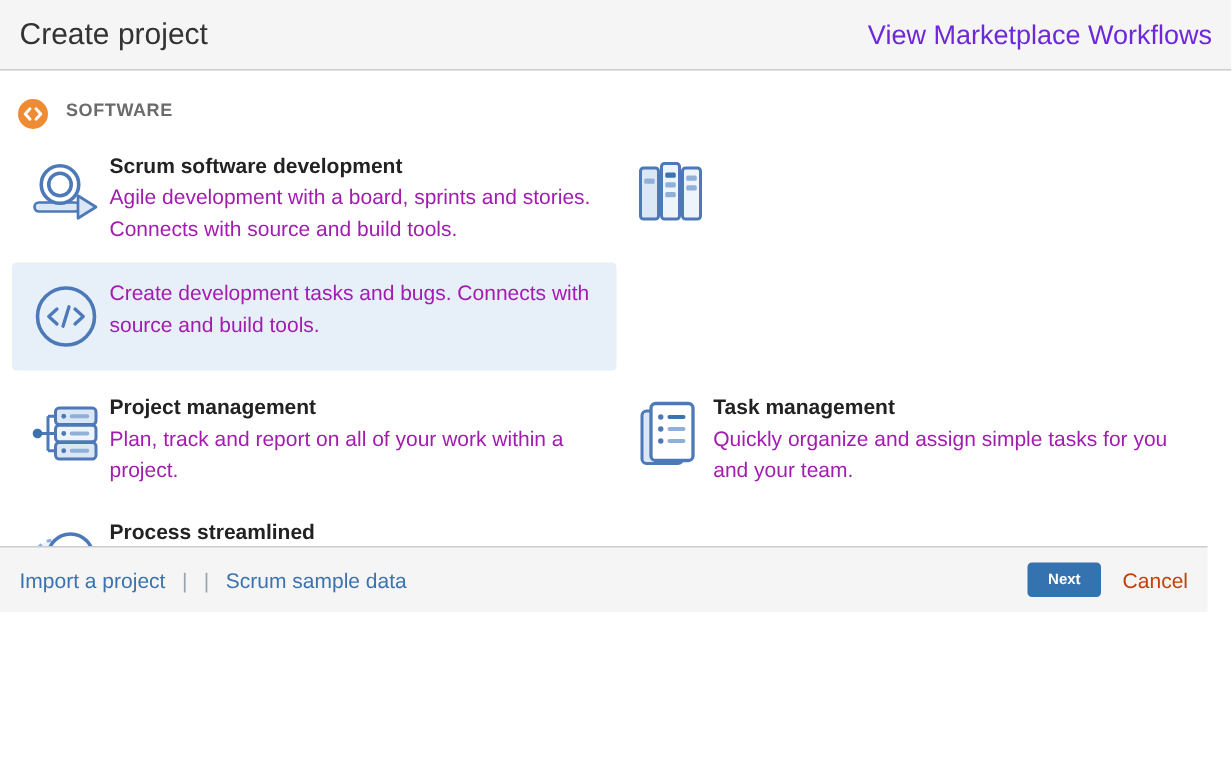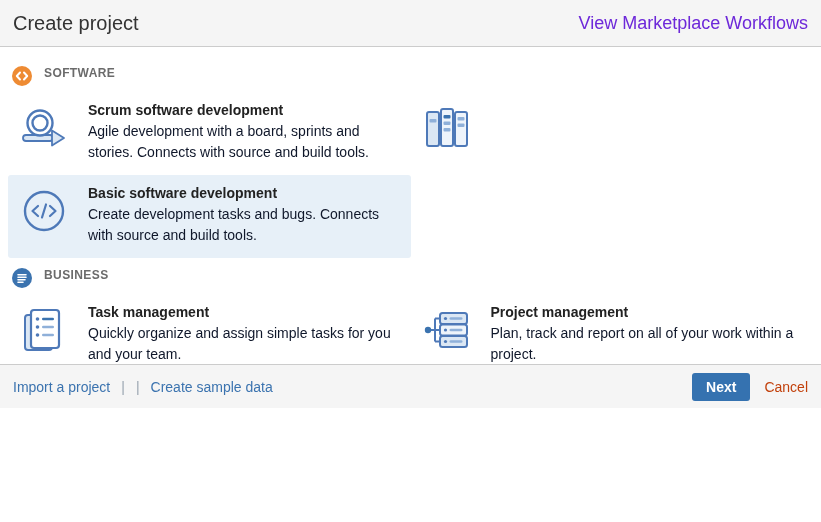--- a/index.html
+++ b/index.html
@@ -19,38 +19,38 @@
   .dlg-content { position:absolute; top:48px; bottom:44px; left:0; right:0;
     background:#fff; padding:14px 8px 0 8px; overflow:hidden; }
 
   .section-header { display:flex; gap:12px;
     padding:4px 4px 6px 4px; }
   .section-label { font-size:12px; font-weight:bold; color:#6b6b6b;
     letter-spacing:.4px; }
   .section-badge { width:20px; height:20px; flex:0 0 auto; }
 
   .items-grid { display:grid; grid-template-columns:1fr 1fr; margin-bottom:6px; }
-  .type-item { display:flex; gap:20px; padding:10px 12px 12px 12px;
+  .type-item { display:flex; gap:5px; padding:10px 12px 12px 12px;
     cursor:pointer; border-radius:3px; align-items:flex-start; }
   .type-item.selected { background:#e7f0f8; }
   .type-icon { width:48px; height:48px; flex:0 0 auto; margin-top:2px; }
   .type-text { max-width:332px; }
   .type-title { font-size:14px; font-weight:bold; color:#222; margin-bottom:3px; }
-  .type-desc { font-size:14px; color:#0f172a; line-height:1.5; }
+  .type-desc { font-size:14px; color:#a21caf; line-height:1.5; }
 
   
-  .dlg-footer { position:absolute; bottom:0; left:0; right:0; height:44px;
+  .dlg-footer { position:absolute; bottom:0; left:0; right:16px; height:44px;
     background:#f5f5f5; border-top:1px solid #ccc;
     display:flex; align-items:center; padding:0 13px; font-size:14px; }
   .footer-links { display:flex; align-items:center; gap:11px; }
   .footer-link { color:#3b73af; text-decoration:none; cursor:pointer;
     display:flex; align-items:center; gap:5px; }
   .footer-sep { color:#9aa5b1; }
   .next-btn { margin-left:auto; background:#3572b0; color:#fff; font-weight:bold;
-    font-size:14px; border:none; border-radius:3px; padding:6px 14px;
+    font-size:10px; border:none; border-radius:3px; padding:6px 14px;
     cursor:pointer; }
   .cancel-link { margin-left:14px; color:#c2410c; text-decoration:none;
     cursor:pointer; }
 </style>
 </head>
 <body>
 
 <div class="dialog">
 
   <div class="dlg-header">
@@ -98,72 +98,64 @@
       </div>
 
       <div class="type-item selected">
         <svg class="type-icon" viewBox="0 0 48 48">
           <circle cx="24" cy="24" r="19" fill="none" stroke="#4e79b8" stroke-width="2.4"></circle>
           <path d="M18 19 L12.5 24 L18 29" fill="none" stroke="#4e79b8" stroke-width="2.2" stroke-linecap="round" stroke-linejoin="round"></path>
           <path d="M30 19 L35.5 24 L30 29" fill="none" stroke="#4e79b8" stroke-width="2.2" stroke-linecap="round" stroke-linejoin="round"></path>
           <path d="M26 17.5 L22 30.5" fill="none" stroke="#4e79b8" stroke-width="2.2" stroke-linecap="round"></path>
         </svg>
         <div class="type-text">
-          <div class="type-title">Basic software development</div>
           <div class="type-desc">Create development tasks and bugs. Connects with source and build tools.</div>
         </div>
       </div>
 
       <div></div>
     </div>
 
-    <div class="section-header">
-      <svg class="section-badge" viewBox="0 0 20 20">
-        <circle cx="10" cy="10" r="10" fill="#3b73af"></circle>
-        <path d="M6 6.7 h8 M6 9.2 h8 M6 11.7 h7 M6 14.2 h5" stroke="#fff" stroke-width="1.6" stroke-linecap="round"></path>
-      </svg>
-      <span class="section-label">BUSINESS</span>
-    </div>
 
     <div class="items-grid">
-
-      <div class="type-item">
-        <svg class="type-icon" viewBox="0 0 48 48">
-          <rect x="5" y="9" width="27" height="35" rx="3" fill="#dbe7f4" stroke="#4e79b8" stroke-width="2"></rect>
-          <rect x="11" y="4" width="28" height="38" rx="3" fill="#fff" stroke="#4e79b8" stroke-width="2.2"></rect>
-          <circle cx="17.5" cy="13" r="1.8" fill="#4e79b8"></circle>
-            <rect x="22" y="11.7" width="12" height="2.6" rx="1.3" fill="#3b73af"></rect>
-          <circle cx="17.5" cy="21" r="1.8" fill="#4e79b8"></circle>
-            <rect x="22" y="19.7" width="12" height="2.6" rx="1.3" fill="#8fb0d9"></rect>
-          <circle cx="17.5" cy="29" r="1.8" fill="#4e79b8"></circle>
-            <rect x="22" y="27.7" width="12" height="2.6" rx="1.3" fill="#8fb0d9"></rect>
-        </svg>
-        <div class="type-text">
-          <div class="type-title">Task management</div>
-          <div class="type-desc">Quickly organize and assign simple tasks for you and your team.</div>
-        </div>
-      </div>
 
       <div class="type-item">
         <svg class="type-icon" viewBox="0 0 48 48">
           <path d="M6 24 H12 M12 12.5 V35.5 M12 12.5 H17 M12 24 H17 M12 35.5 H17" fill="none" stroke="#4e79b8" stroke-width="2"></path>
           <circle cx="5" cy="24" r="3.2" fill="#3b73af"></circle>
           <rect x="17" y="7" width="27" height="11" rx="2.5" fill="#dbe7f4" stroke="#4e79b8" stroke-width="2"></rect>
           <rect x="17" y="18.5" width="27" height="11" rx="2.5" fill="#eef4fb" stroke="#4e79b8" stroke-width="2"></rect>
           <rect x="17" y="30" width="27" height="11" rx="2.5" fill="#dbe7f4" stroke="#4e79b8" stroke-width="2"></rect>
           <circle cx="22.5" cy="12.5" r="1.6" fill="#4e79b8"></circle>
             <rect x="26.5" y="11.2" width="13" height="2.6" rx="1.3" fill="#8fb0d9"></rect>
           <circle cx="22.5" cy="24" r="1.6" fill="#4e79b8"></circle>
             <rect x="26.5" y="22.7" width="13" height="2.6" rx="1.3" fill="#8fb0d9"></rect>
           <circle cx="22.5" cy="35.5" r="1.6" fill="#4e79b8"></circle>
             <rect x="26.5" y="34.2" width="13" height="2.6" rx="1.3" fill="#8fb0d9"></rect>
         </svg>
         <div class="type-text">
           <div class="type-title">Project management</div>
           <div class="type-desc">Plan, track and report on all of your work within a project.</div>
+        </div>
+      </div>
+
+      <div class="type-item">
+        <svg class="type-icon" viewBox="0 0 48 48">
+          <rect x="5" y="9" width="27" height="35" rx="3" fill="#dbe7f4" stroke="#4e79b8" stroke-width="2"></rect>
+          <rect x="11" y="4" width="28" height="38" rx="3" fill="#fff" stroke="#4e79b8" stroke-width="2.2"></rect>
+          <circle cx="17.5" cy="13" r="1.8" fill="#4e79b8"></circle>
+            <rect x="22" y="11.7" width="12" height="2.6" rx="1.3" fill="#3b73af"></rect>
+          <circle cx="17.5" cy="21" r="1.8" fill="#4e79b8"></circle>
+            <rect x="22" y="19.7" width="12" height="2.6" rx="1.3" fill="#8fb0d9"></rect>
+          <circle cx="17.5" cy="29" r="1.8" fill="#4e79b8"></circle>
+            <rect x="22" y="27.7" width="12" height="2.6" rx="1.3" fill="#8fb0d9"></rect>
+        </svg>
+        <div class="type-text">
+          <div class="type-title">Task management</div>
+          <div class="type-desc">Quickly organize and assign simple tasks for you and your team.</div>
         </div>
       </div>
 
       <div class="type-item">
         <svg class="type-icon" viewBox="0 0 48 48">
           <circle cx="16" cy="25" r="13" fill="#eef4fb" stroke="#8fb0d9" stroke-width="2" stroke-dasharray="3 4"></circle>
           <circle cx="27" cy="23" r="15" fill="#fff" stroke="#4e79b8" stroke-width="2.4"></circle>
           <path d="M20 23.5 L25.5 29 L35 17.5" fill="none" stroke="#4e79b8" stroke-width="2.6" stroke-linecap="round" stroke-linejoin="round"></path>
         </svg>
         <div class="type-text">
@@ -177,20 +169,20 @@
   </div>
 
   <div class="dlg-footer">
     <div class="footer-links">
       <a class="footer-link">
           <span>Import a project</span>
         </a>
       <span class="footer-sep">|</span>
       <span class="footer-sep">|</span>
       <a class="footer-link">
-          <span>Create sample data</span>
+          <span>Scrum sample data</span>
         </a>
     </div>
     <button class="next-btn">Next</button>
     <a class="cancel-link">Cancel</a>
   </div>
 
 </div>
 
 </body></html>

